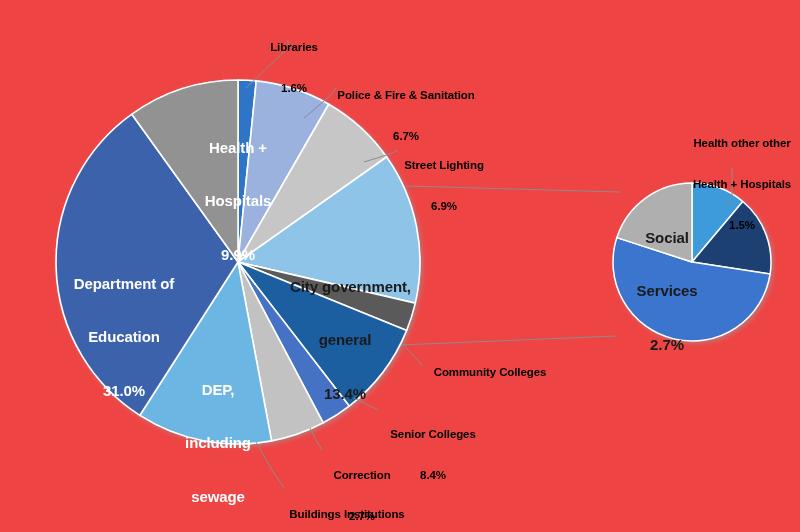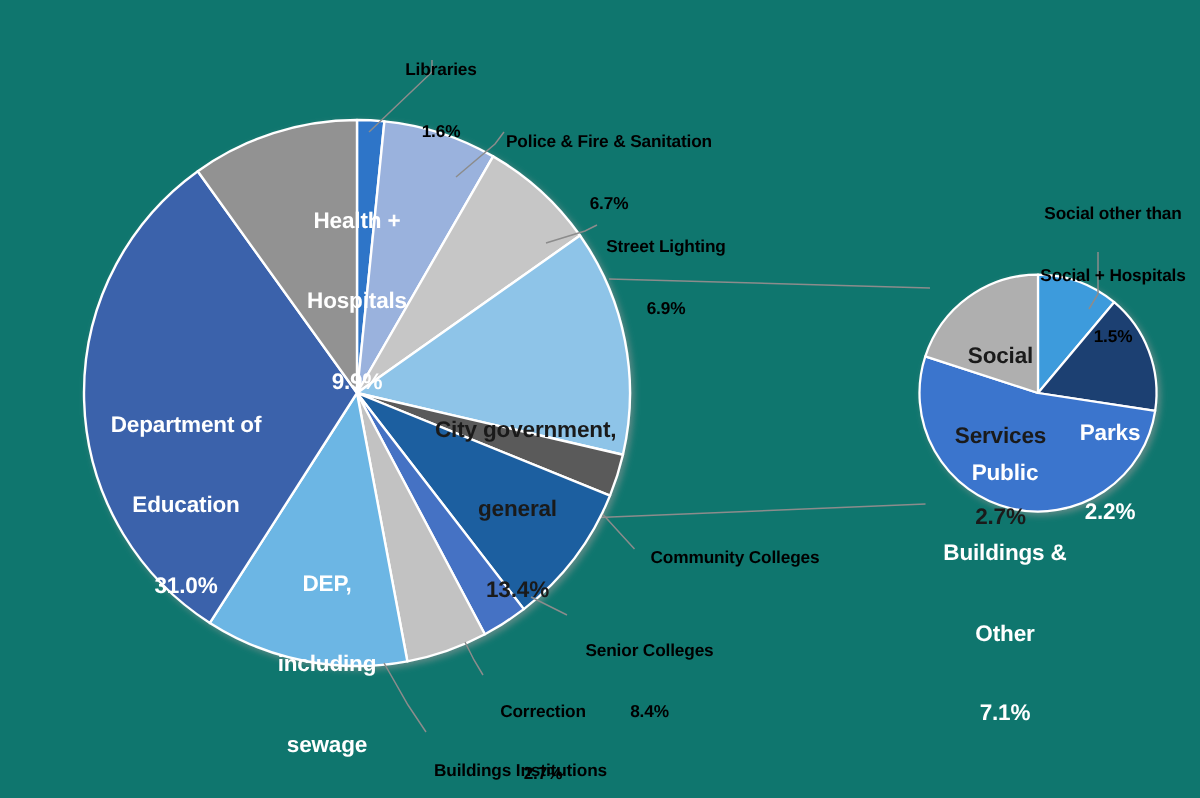--- a/index.html
+++ b/index.html
@@ -11,21 +11,21 @@
     width: 800px;
     height: 532px;
     background: #ffffff;
     font-family: "Liberation Sans", sans-serif;
     overflow: hidden;
   }
   #canvas {
     position: relative;
     width: 800px;
     height: 532px;
-    background: #0f766e;
+    background: #ef4444;
   }
   svg.pie-layer {
     position: absolute;
     left: 0;
     top: 0;
     width: 800px;
     height: 532px;
     overflow: visible;
   }
   .callout {
@@ -131,22 +131,22 @@
     <div>Correction</div>
     <div>2.7%</div>
   </div>
 
   <div class="callout center" style="left:286px; top:481px; width:122px;">
     <div>Buildings Institutions</div>
     
   </div>
 
   <div class="callout center" style="left:685px; top:110px; width:114px;">
-    <div>Social other than</div>
-    <div>Social + Hospitals</div>
+    <div>Health other other</div>
+    <div>Health + Hospitals</div>
     <div>1.5%</div>
   </div>
 
   <div class="inlabel white" style="left:190px; top:104px; width:96px;">
     <div>Health +</div>
     <div>Hospitals</div>
     <div>9.9%</div>
   </div>
 
   <div class="inlabel white" style="left:64px; top:240px; width:120px;">
@@ -168,25 +168,15 @@
     <div>general</div>
     <div>13.4%</div>
   </div>
 
   <div class="inlabel dark" style="left:629px; top:194px; width:76px;">
     <div>Social</div>
     <div>Services</div>
     <div>2.7%</div>
   </div>
 
-  <div class="inlabel white" style="left:712px; top:245px; width:56px;">
-    <div>Parks</div>
-    <div>2.2%</div>
-  </div>
 
-  <div class="inlabel white" style="left:628px; top:272px; width:84px;">
-    <div>Public</div>
-    <div>Buildings &amp;</div>
-    <div>Other</div>
-    <div>7.1%</div>
-  </div>
 
 </div>
 
 </body></html>

